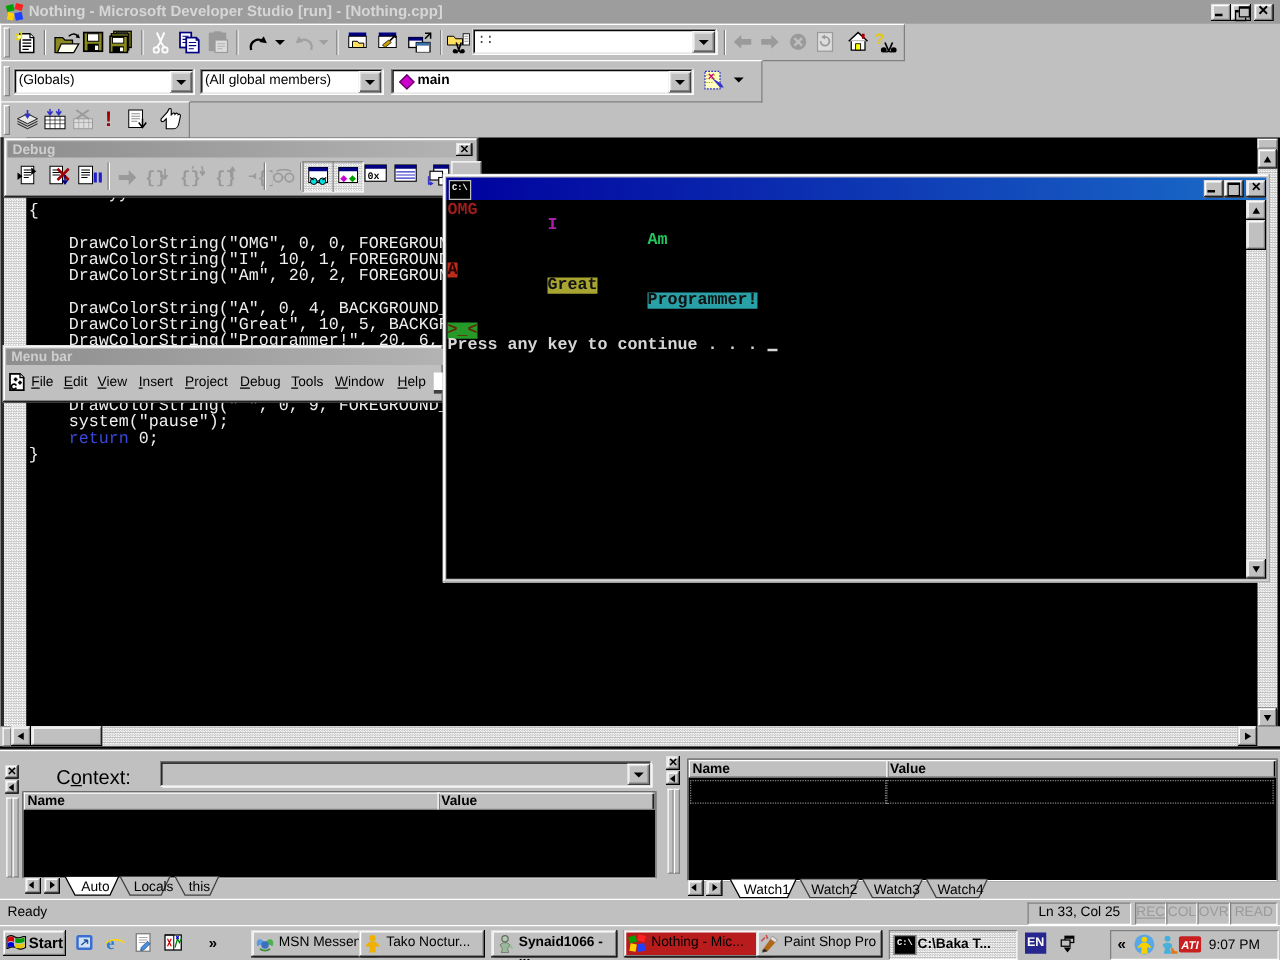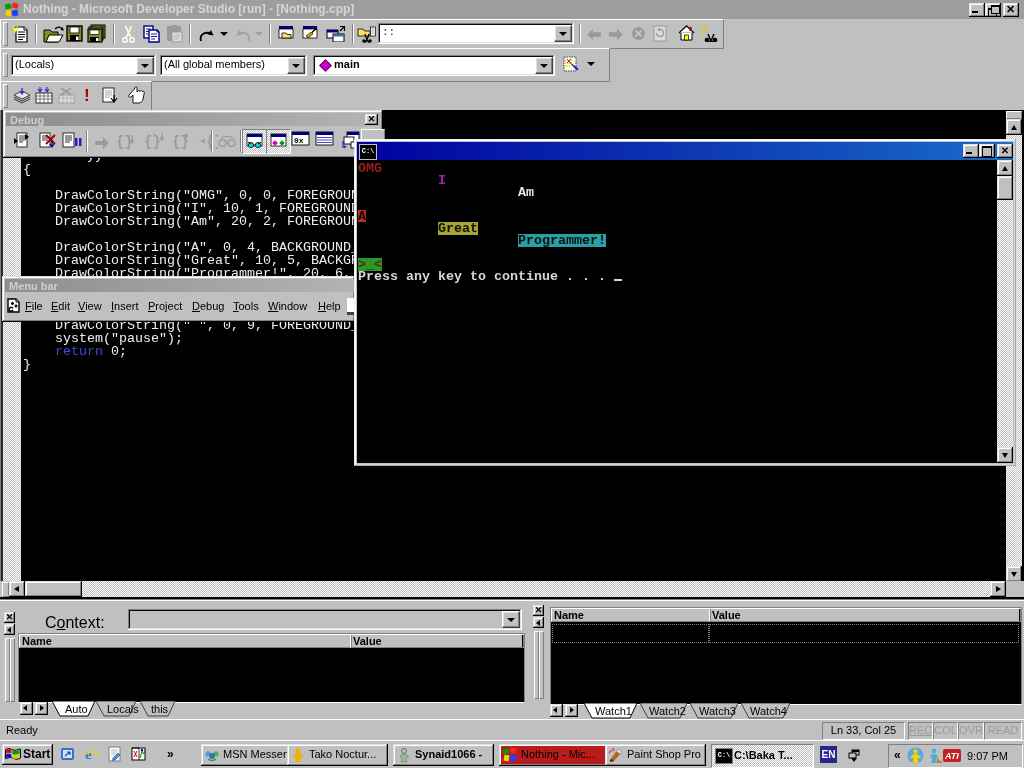--- a/index.html
+++ b/index.html
@@ -168,21 +168,21 @@
         <path d="M8 10 L11 17 M14 10 L11 17 M11 17 l-2.5 1 M11 17 l2.5 1" stroke="#000" stroke-width="1.4" fill="none"></path>
         <circle cx="7" cy="16" r="2.3" fill="#000"></circle>
         <circle cx="15" cy="16" r="2.3" fill="#000"></circle>
       </svg></div>
 </div>
 
 <div id="row2" class="abs" style="left:0;top:48px;width:608px;height:32px;background:#c0c0c0;
 border-top:1px solid #fff;border-left:1px solid #fff;border-right:1px solid #808080;border-bottom:1px solid #808080;">
   <div class="abs" style="left:2px;top:4px;width:3px;height:22px;border:1px solid;border-color:#fff #808080 #808080 #fff;"></div>
   <div class="abs field" style="left:10px;top:6px;width:145px;height:21px;background:#fff;">
-    <div class="abs" style="left:4px;top:3px;font-size:11px;">(Locals)</div>
+    <div class="abs" style="left:4px;top:3px;font-size:11px;">(Globals)</div>
     <div class="combo-btn">
         <span class="darr"></span>
       </div>
   </div>
   <div class="abs field" style="left:159px;top:6px;width:147px;height:21px;background:#fff;">
     <div class="abs" style="left:4px;top:3px;font-size:11px;">(All global members)</div>
     <div class="combo-btn">
         <span class="darr"></span>
       </div>
   </div>
@@ -399,21 +399,21 @@
       </div>
     <div class="abs raised2" style="left:622px;top:2px;width:16px;height:14px;background:#c0c0c0;">
         <div class="abs" style="left:3px;top:2px;width:8px;height:8px;border:1px solid #000;border-top-width:2px;"></div>
       </div>
     <div class="abs raised2" style="left:640px;top:2px;width:16px;height:14px;background:#c0c0c0;font-size:10px;font-weight:bold;text-align:center;line-height:13px;">✕</div>
   </div>
   <div id="conbody" class="abs mono" style="left:3px;top:21px;width:656px;height:303px;background:#000;font-size:13.33px;font-weight:bold;line-height:13px;overflow:hidden;">
 
     <div class="abs" style="left:1px;top:2px;color:#9e1d1d;">OMG</div>
     <div class="abs" style="left:81px;top:14px;color:#a521a8;">I</div>
-    <div class="abs" style="left:161px;top:26px;color:#e5e5e5;">Am</div>
+    <div class="abs" style="left:161px;top:26px;color:#22c55e;">Am</div>
     <div class="abs" style="left:1px;top:50px;width:8px;height:12px;background:#bb2c1c;color:#200000;overflow:hidden;">A</div>
     <div class="abs" style="left:81px;top:62px;background:#a8a431;color:#111;">Great</div>
     <div class="abs" style="left:161px;top:74px;background:#28a0a6;color:#111;">Programmer!</div>
     <div class="abs" style="left:1px;top:98px;background:#259a28;color:#6b2008;">&gt;_&lt;</div>
     <div class="abs" style="left:1px;top:110px;color:#d6d6d6;">Press any key to continue . . . </div>
     <div class="abs" style="left:257px;top:119px;width:8px;height:2px;background:#d6d6d6;"></div>
 
     <div class="abs" style="left:640px;top:0;width:16px;height:303px;background:#c0c0c0;">
       <div class="abs raised2" style="left:0;top:0;width:16px;height:16px;background:#c0c0c0;"></div>
       <div class="abs" style="left:5px;top:6px;width:0;height:0;border-left:3px solid transparent;border-right:3px solid transparent;border-bottom:5px solid #000;"></div>

